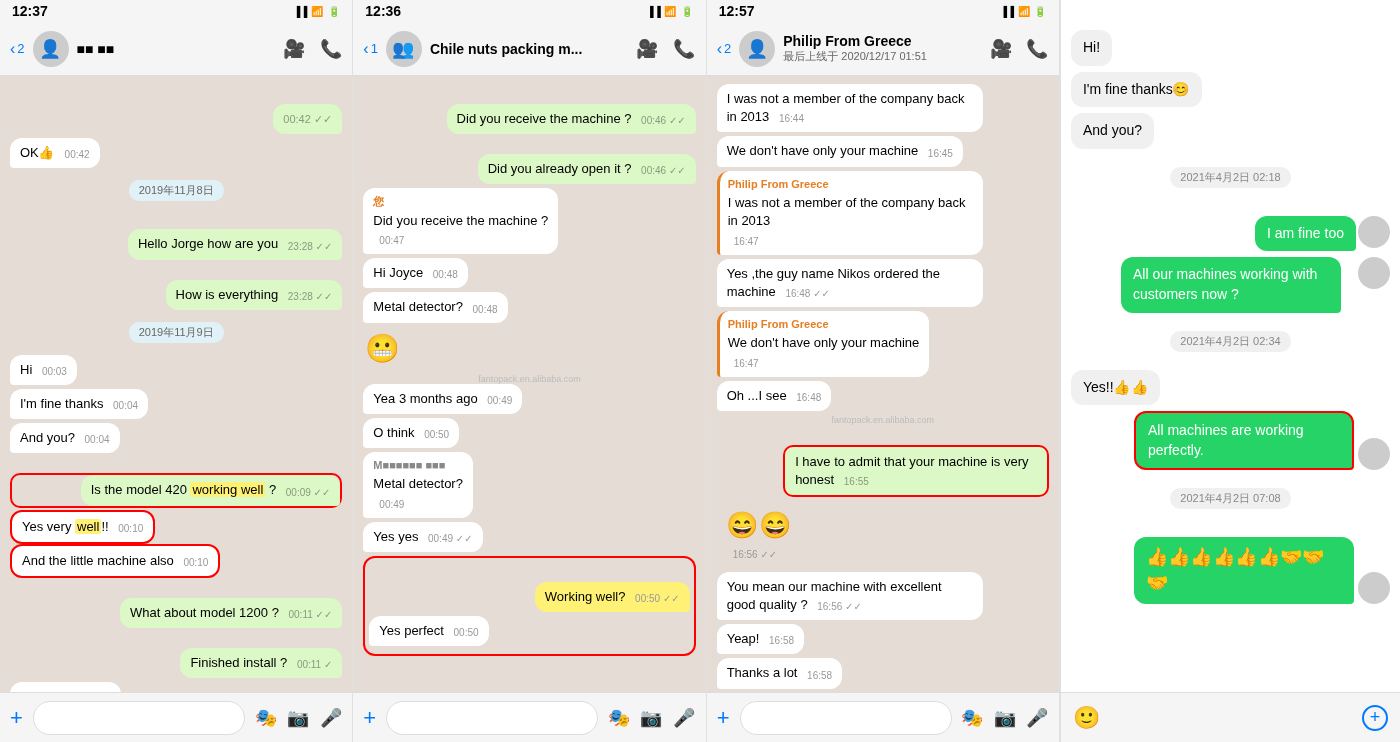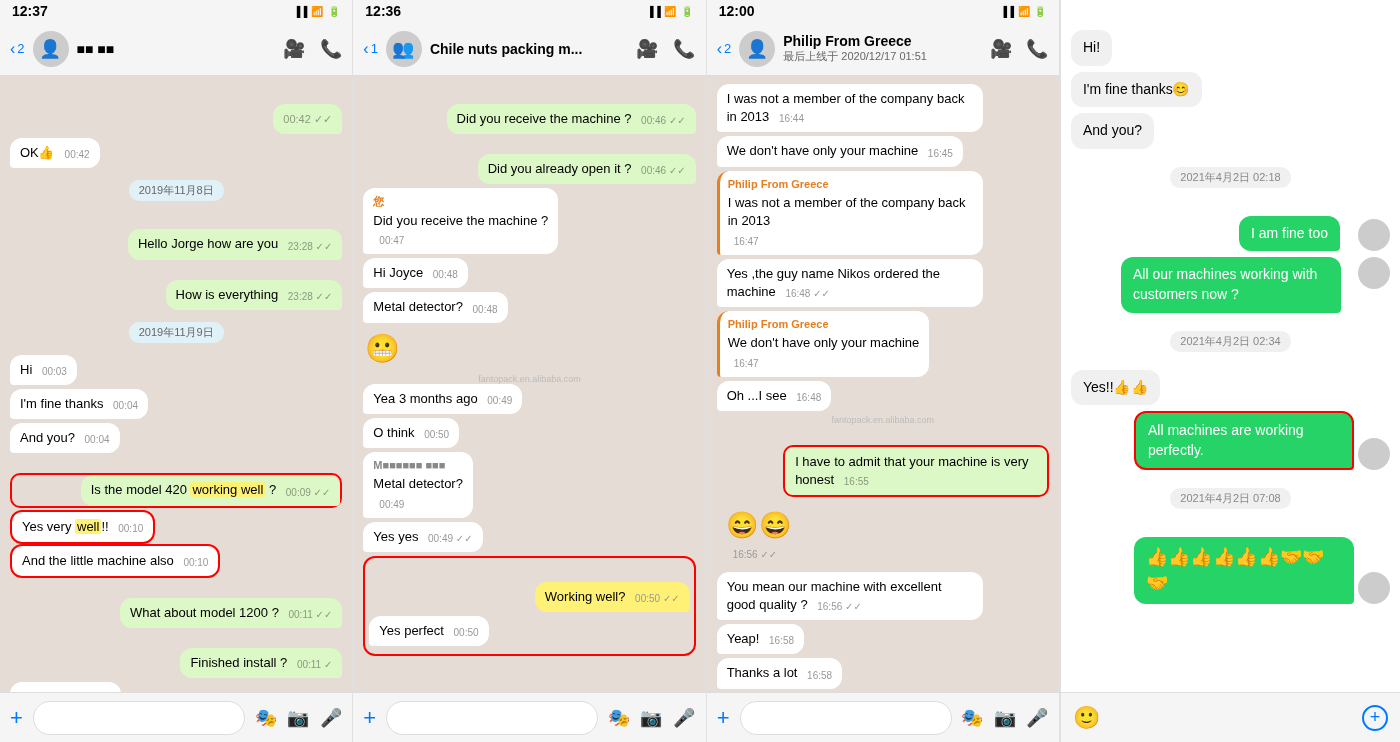--- a/index.html
+++ b/index.html
@@ -215,21 +215,21 @@
     <span class="plus-btn">+</span>
     <div class="input-area"></div>
     <span class="icon-btn">🎭</span>
     <span class="icon-btn">📷</span>
     <span class="icon-btn">🎤</span>
   </div>
 </div>
 
 <div class="chat-panel" style="max-width:370px; min-width:0; flex:1;">
   <div class="status-bar">
-    <span class="time">12:00</span>
+    <span class="time">12:57</span>
     <div class="icons">
       <span>▐▐</span>
       <span>📶</span>
       <span>🔋</span>
     </div>
   </div>
   <div class="chat-header">
     <div class="back-btn">
       <span style="color:#007aff; font-size:16px;">‹</span>
       <span style="color:#007aff; font-size:13px;">2</span>
@@ -309,21 +309,21 @@
     <div class="msg-row received" style="margin-top:6px;">
       <div class="bubble" style="background:#f0f0f0; border-radius:12px; padding:8px 12px; font-size:14px;">I'm fine thanks😊</div>
     </div>
     <div class="msg-row received" style="margin-top:6px;">
       <div class="bubble" style="background:#f0f0f0; border-radius:12px; padding:8px 12px; font-size:14px;">And you?</div>
     </div>
     <div class="msg-row center" style="margin:10px 0;">
       <span class="date-divider" style="background:rgba(0,0,0,0.06); color:#888;">2021年4月2日 02:18</span>
     </div>
     <div class="msg-row sent">
-      <div style="display:flex; align-items:flex-end; gap:18px;">
+      <div style="display:flex; align-items:flex-start; gap:2px;">
         <div class="bubble" style="background:#25d366; color:#fff; border-radius:12px; border-bottom-right-radius:4px; padding:8px 12px; font-size:14px;">I am fine too</div>
         <div style="width:32px; height:32px; border-radius:50%; background:#ccc; flex-shrink:0;"></div>
       </div>
     </div>
     <div class="msg-row sent" style="margin-top:6px;">
       <div style="display:flex; gap:17px;">
         <div class="bubble" style="background:#25d366; color:#fff; border-radius:12px; border-bottom-right-radius:4px; padding:8px 12px; font-size:14px; max-width:220px;">All our machines working with customers now ?</div>
         <div style="width:32px; height:32px; border-radius:50%; background:#ccc; flex-shrink:0;"></div>
       </div>
     </div>

